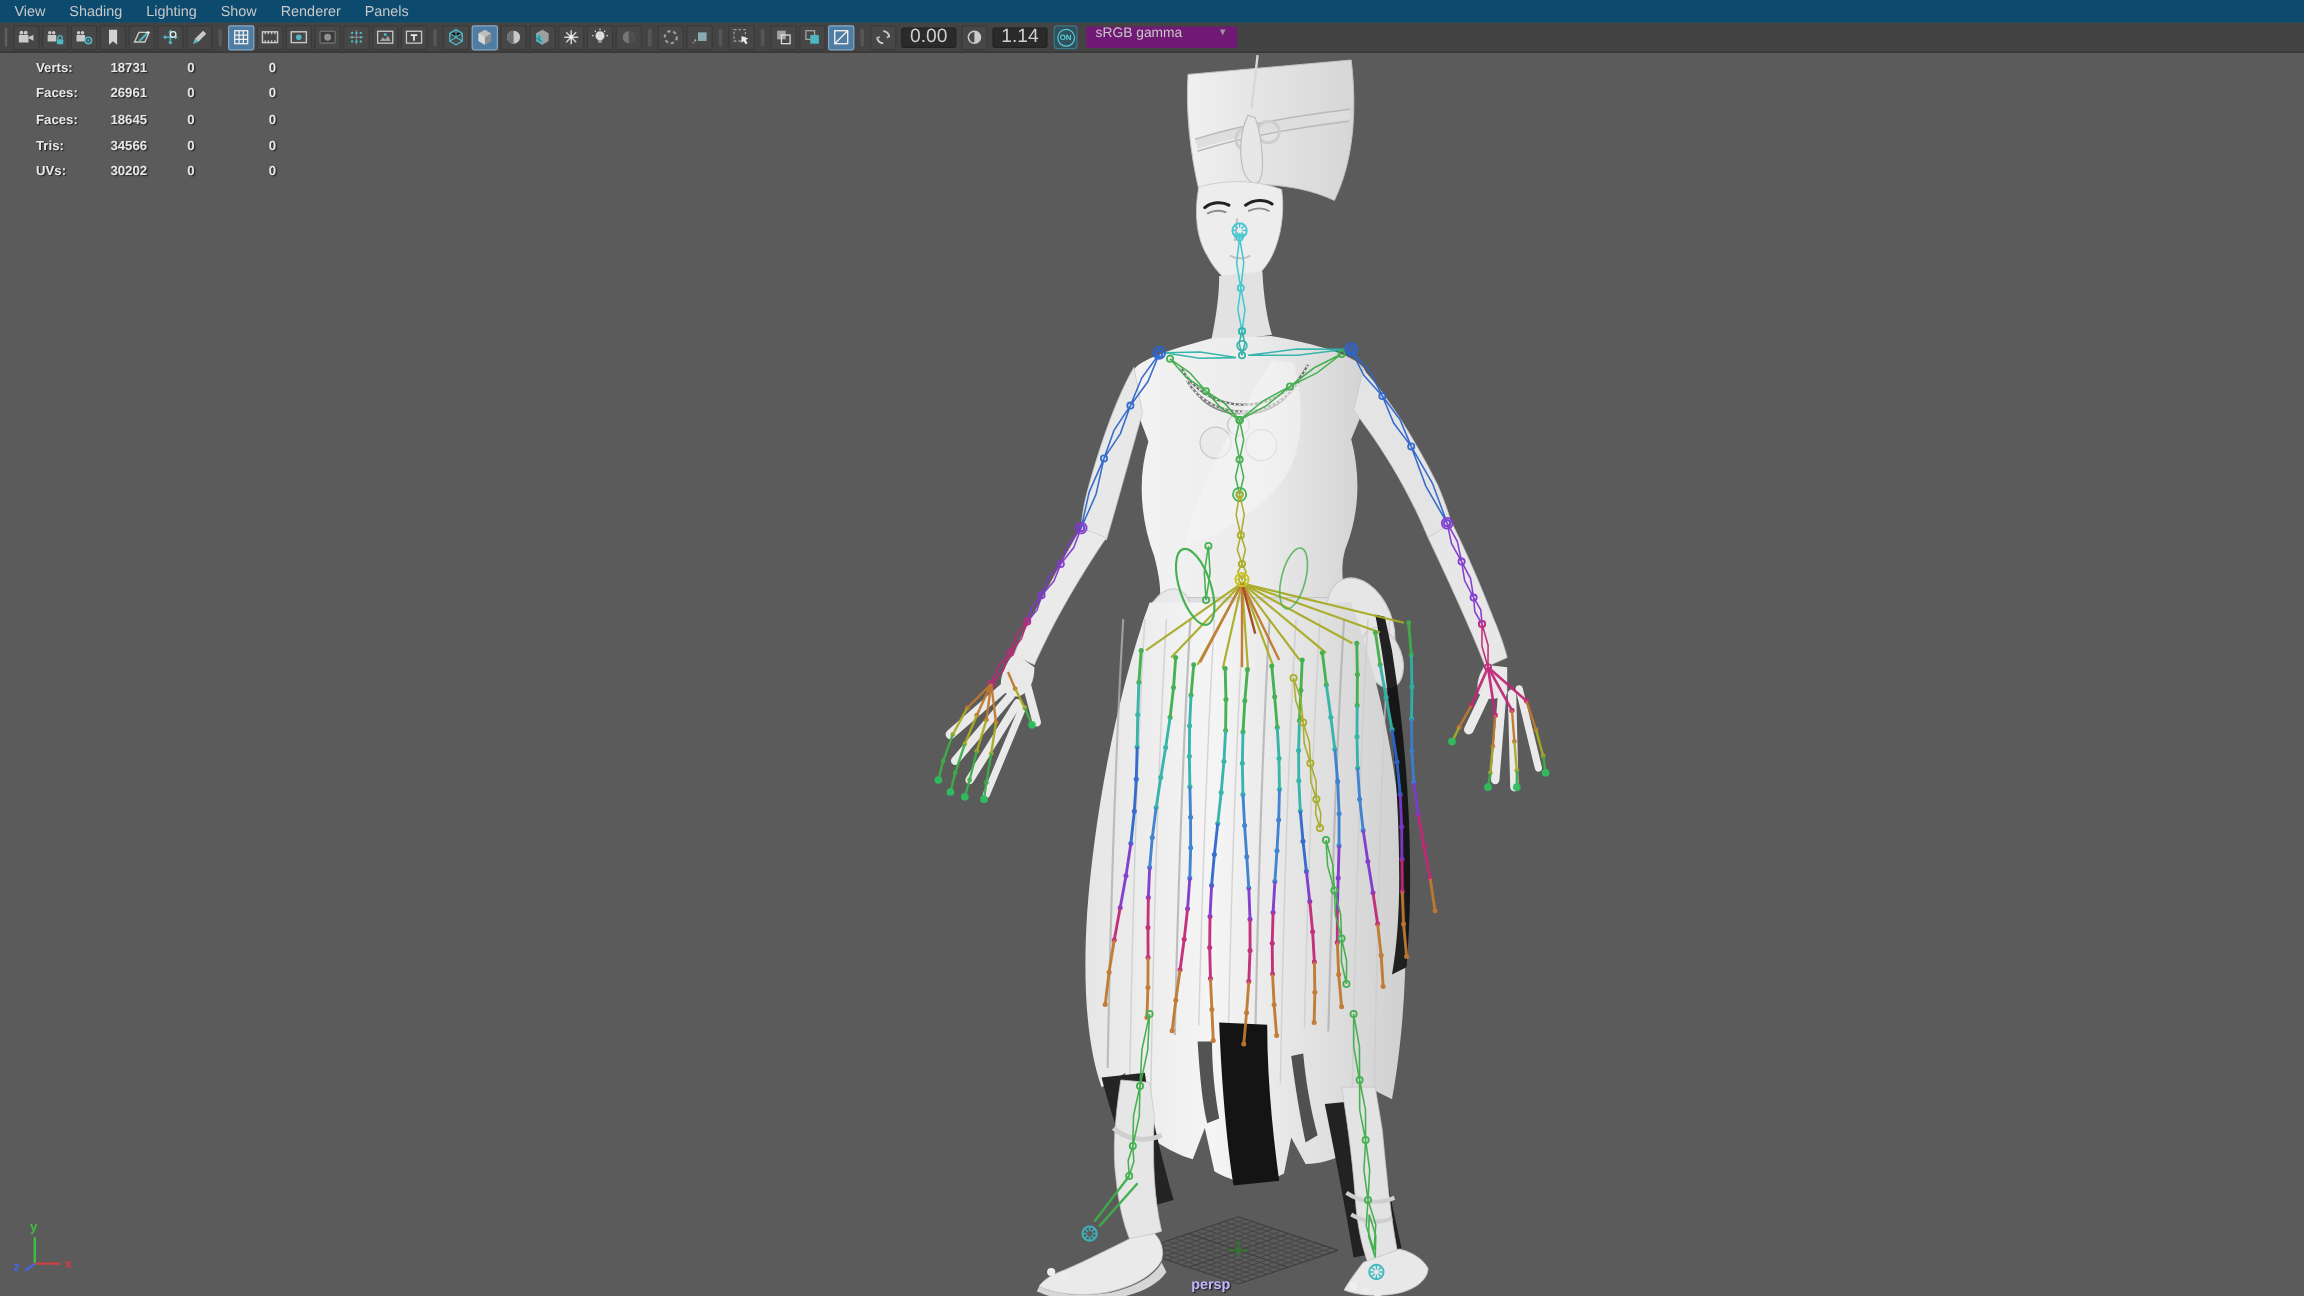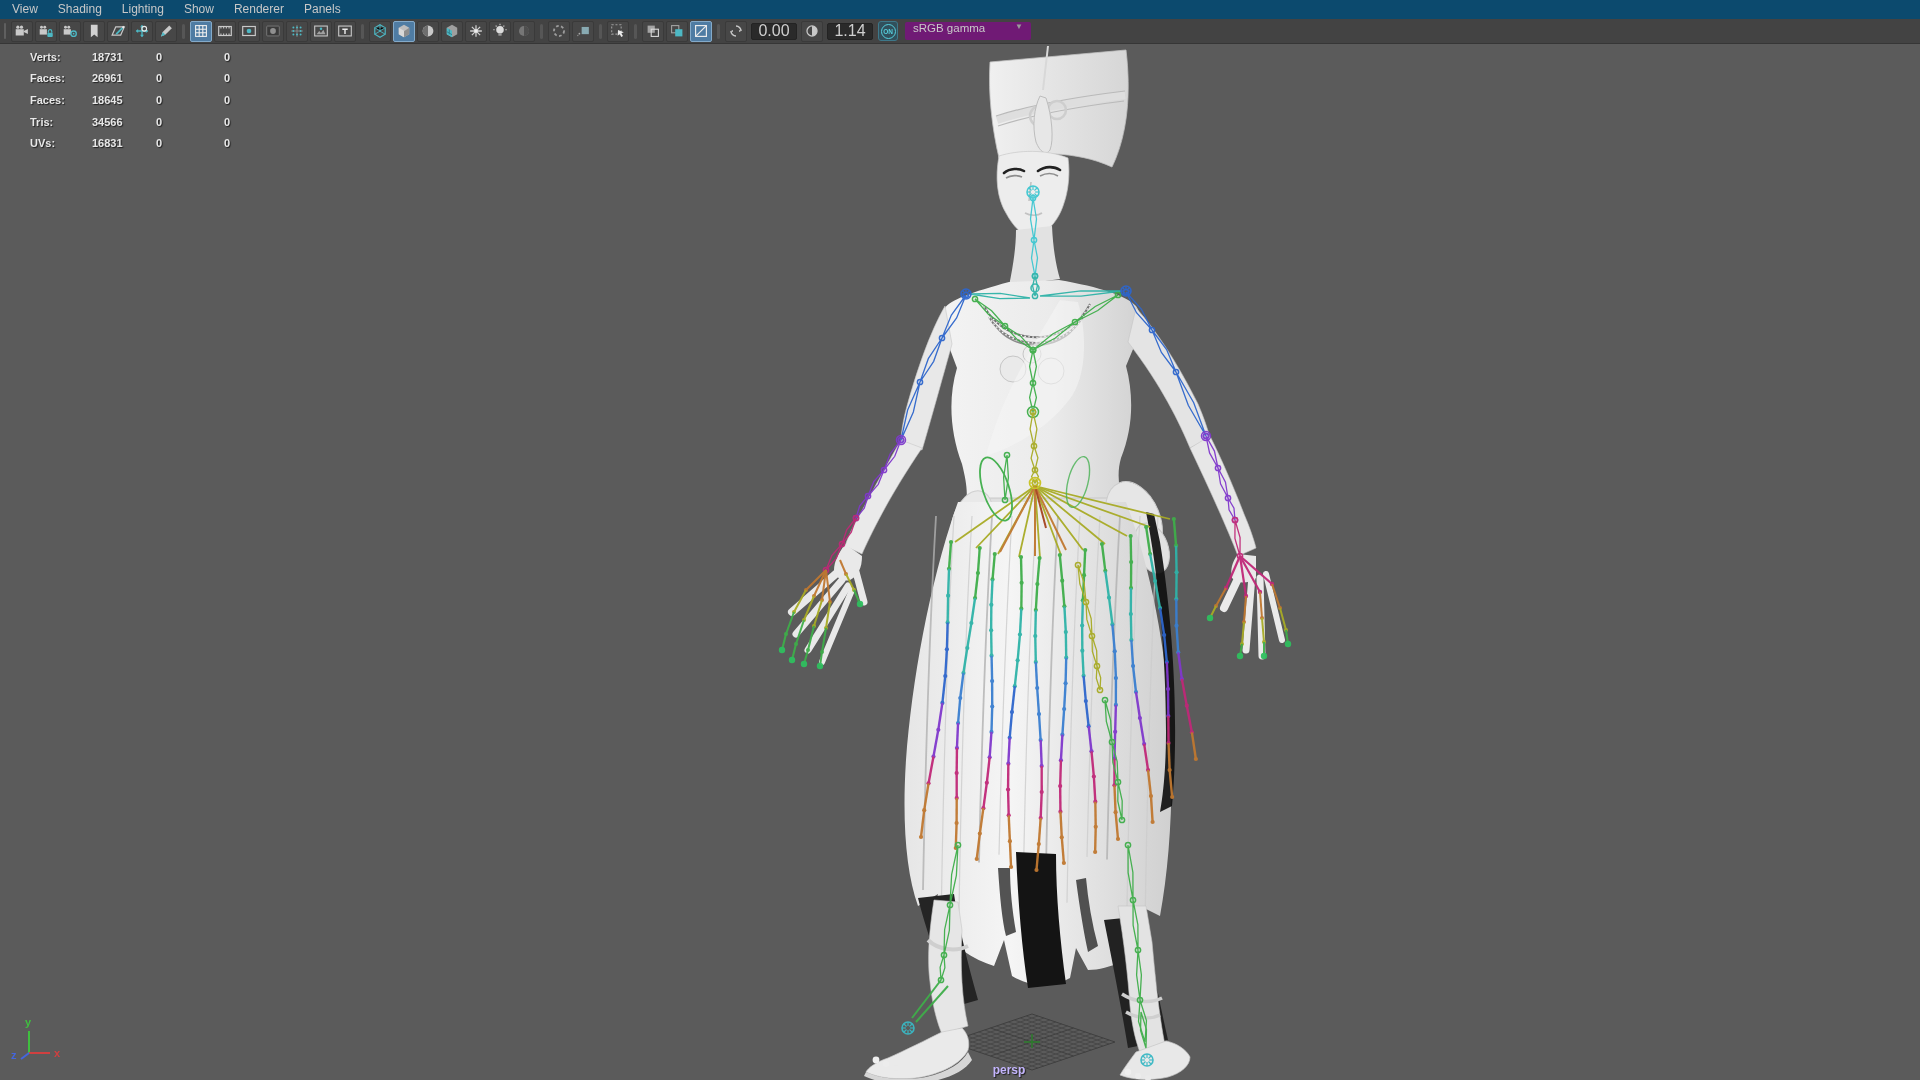--- a/index.html
+++ b/index.html
@@ -950,21 +950,21 @@
       <span class="hud-cell hud-num">0</span>
     </div>
     <div class="hud-row">
       <span class="hud-cell">Tris:</span>
       <span class="hud-cell hud-num">34566</span>
       <span class="hud-cell hud-num">0</span>
       <span class="hud-cell hud-num">0</span>
     </div>
     <div class="hud-row">
       <span class="hud-cell">UVs:</span>
-      <span class="hud-cell hud-num">16831</span>
+      <span class="hud-cell hud-num">30202</span>
       <span class="hud-cell hud-num">0</span>
       <span class="hud-cell hud-num">0</span>
     </div>
   </div>
 
   <div class="persp-label">persp</div>
 
   <svg class="axis-gizmo" width="70" height="60" viewBox="0 0 70 60">
     <line x1="23" y1="41" x2="23" y2="19" stroke="#3fbf3f" stroke-width="2"></line>
     <line x1="23" y1="41" x2="44" y2="41" stroke="#d04040" stroke-width="2"></line>

